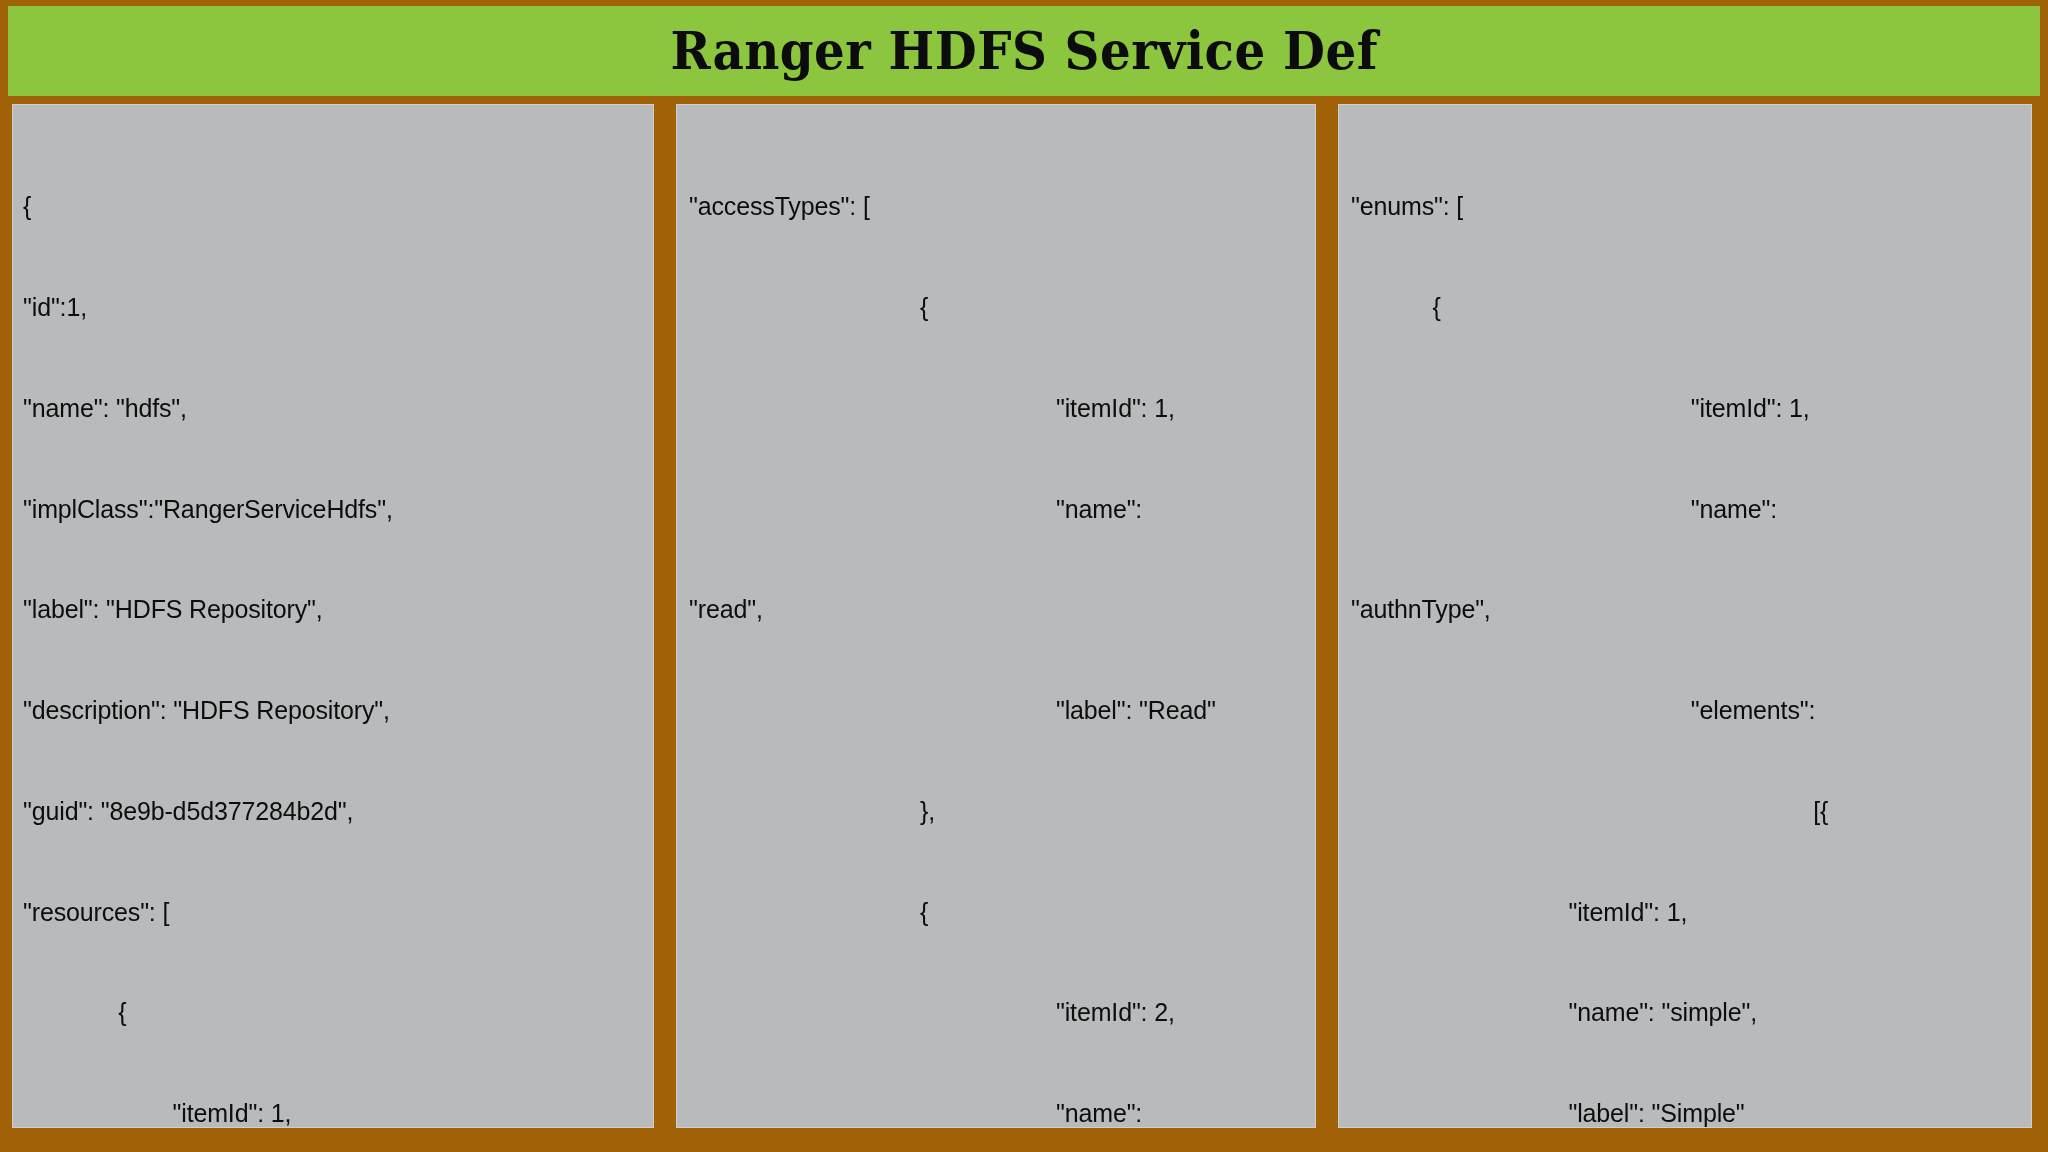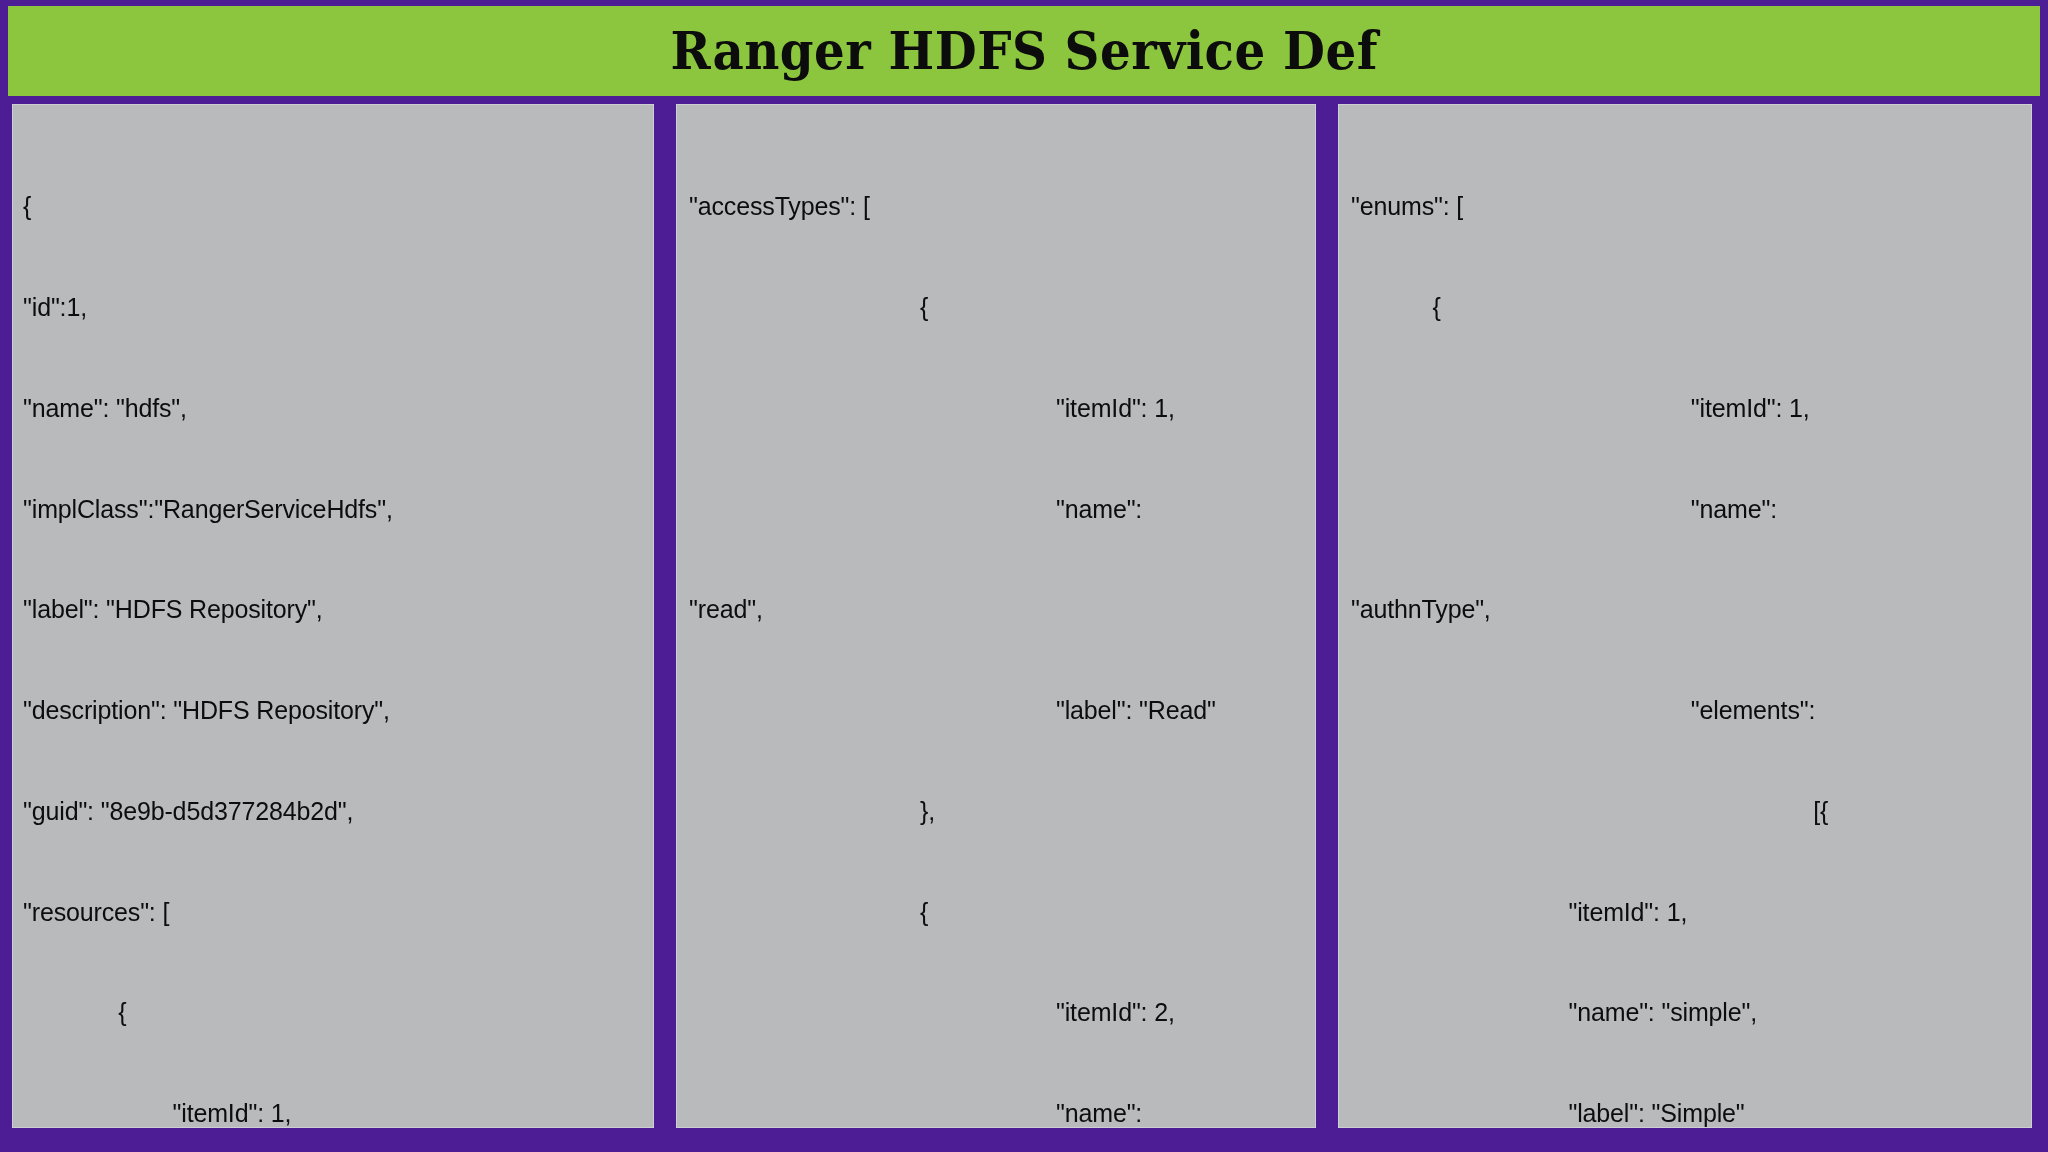--- a/index.html
+++ b/index.html
@@ -11,21 +11,21 @@
     width: 2048px;
     height: 1152px;
     overflow: hidden;
     font-family: "Liberation Sans", sans-serif;
   }
 
   .slide {
     position: relative;
     width: 2048px;
     height: 1152px;
-    background: #4c1d95;
+    background: #a16207;
     box-sizing: border-box;
   }
 
   
   .header-band {
     position: absolute;
     left: 8px;
     top: 6px;
     width: 2032px;
     height: 90px;

